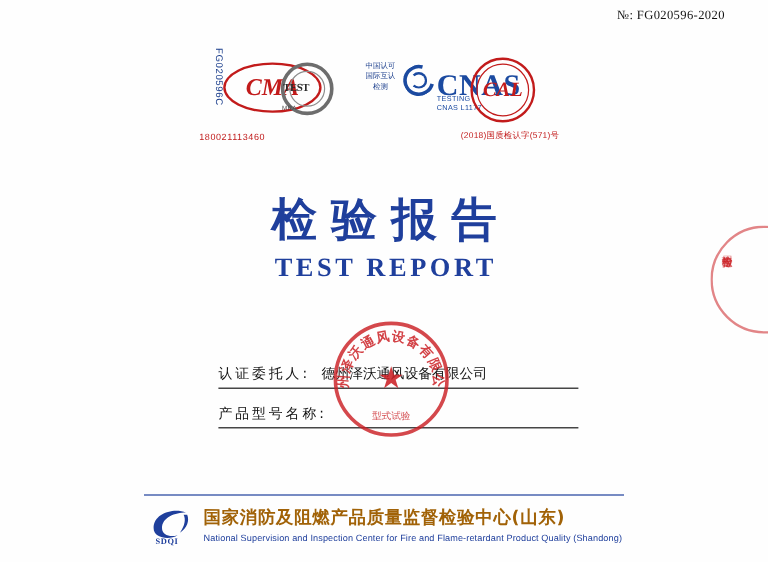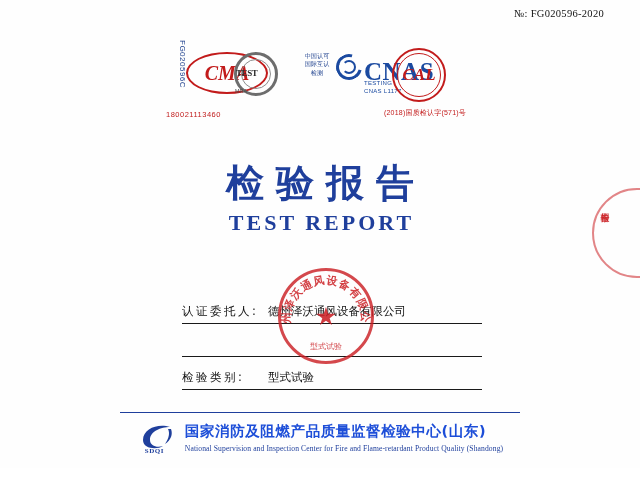--- a/index.html
+++ b/index.html
@@ -399,25 +399,25 @@
     font-weight: bold;
     color: #1f3f9c;
     letter-spacing: 0.5px;
     font-family: "Liberation Serif", serif;
   }
   .footer-texts { flex: 0 0 auto; }
   .footer-cn {
     font-family: "DejaVu Sans", sans-serif;
     font-weight: bold;
     font-size: 14.5px;
-    color: #1d4ed8;
+    color: #a16207;
     letter-spacing: 0.6px;
   }
   .footer-en {
-    font-family: Liberation Serif, serif;
+    font-family: Liberation Sans, sans-serif;
     font-size: 7.6px;
     color: #1f3f9c;
     letter-spacing: 0.1px;
     margin-top: 3px;
   }
 </style>
 </head>
 <body>
 
 <div class="page">
@@ -469,25 +469,21 @@
     <div class="t">检验报告专用章</div>
   </div>
 
   <div class="fields">
     <div class="field">
       <div class="label">认证委托人:</div>
       <div class="value">德州泽沃通风设备有限公司</div>
       <div class="rule"></div>
     </div>
     <div class="field">
-      <div class="rule"></div>
-    </div>
-    <div class="field">
-      <div class="label">检验类别:</div>
-      <div class="value">型式试验</div>
+      <div class="label">产品型号名称:</div>
       <div class="rule"></div>
     </div>
   </div>
 
   <div class="stamp">
     <div class="circle"></div>
     <svg class="arc" viewBox="0 0 96 96">
       <defs>
         <path id="arcpath" d="M 12,52 A 36,36 0 0 1 84,52"></path>
       </defs>

